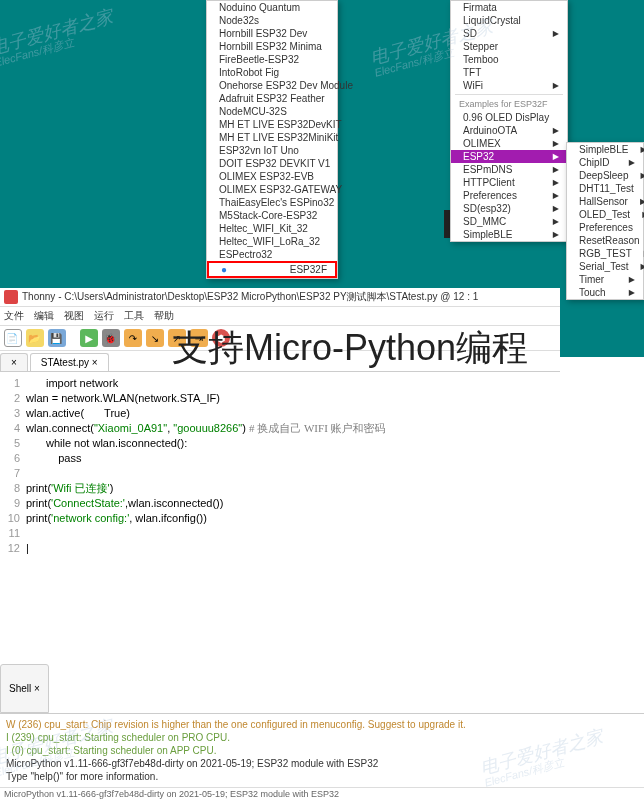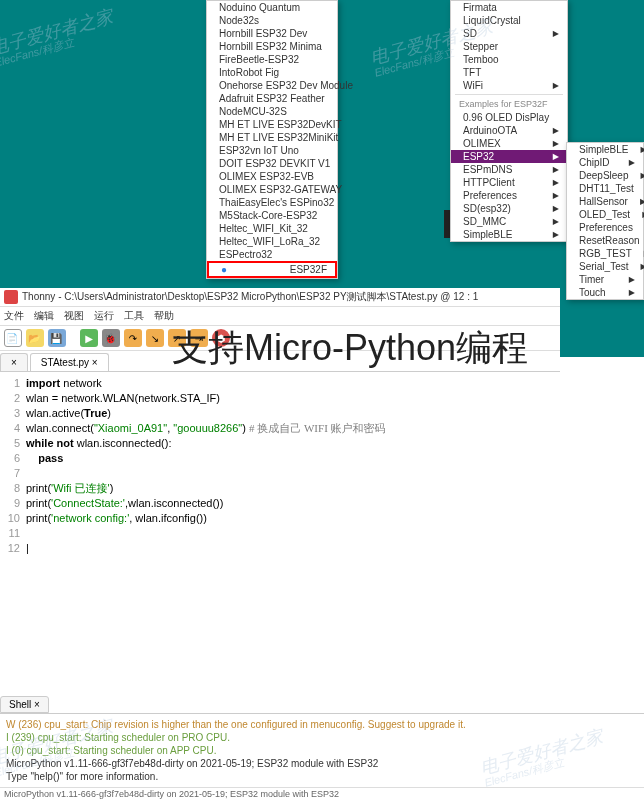--- a/index.html
+++ b/index.html
@@ -13,21 +13,21 @@
 .watermark { position: absolute; color: rgba(180,200,220,0.35); font-size: 18px; font-style: italic; transform: rotate(-15deg); pointer-events: none; z-index: 100; white-space: nowrap; }
 .wm1 { top: 20px; left: -10px; }
 .wm2 { top: 30px; left: 370px; }
 .wm3 { top: 730px; left: -10px; }
 .wm4 { top: 740px; left: 480px; }
 .watermark .sub { font-size: 11px; display: block; margin-top: -4px; }
 
 
 .menu { position: absolute; background: #fff; border: 1px solid #ccc; box-shadow: 2px 2px 6px rgba(0,0,0,0.3); font-size: 10px; color: #333; z-index: 50; }
 .menu-item { padding: 1px 8px 1px 12px; cursor: pointer; display: flex; justify-content: space-between; align-items: center; white-space: nowrap; }
-.menu-item.hl { background: #701a75; color: #fff; align-items: center; }
+.menu-item.hl { background: #a21caf; color: #fff; align-items: center; }
 .menu-item .arrow { margin-left: 12px; font-size: 8px; }
 .menu-divider { height: 1px; background: #ddd; margin: 2px 4px; }
 .menu-heading { padding: 2px 8px; color: #888; font-size: 9px; }
 .menu-highlight-box { border: 2px solid red; margin: 0; }
 
 .menu1 { top: 0; left: 206px; width: 132px; }
 .menu2 { top: 0; left: 450px; width: 118px; }
 .menu3 { top: 142px; left: 566px; width: 78px; }
 
 
@@ -49,26 +49,26 @@
 .editor-tab { padding: 3px 10px; border: 1px solid #ccc; border-bottom: none; background: #f5f5f5; margin-right: 2px; border-radius: 3px 3px 0 0; }
 .editor-tab.active { background: #fff; }
 
 .big-label { position: absolute; top: 324px; left: 172px; font-size: 36px; font-weight: 500; color: #222; z-index: 60; }
 
 .code-area { display: flex; font-family: Consolas, monospace; font-size: 11px; line-height: 15px; padding-top: 4px; }
 .line-nums { width: 26px; text-align: right; color: #999; padding-right: 6px; }
 .line-nums div { height: 15px; }
 .code-lines { flex: 1; }
 .code-lines div { height: 15px; white-space: pre; }
-.kw { color: #000; font-weight: bold; }
+.kw { color: #000; font-weight: normal; margin-left: 20px; }
 .str { color: #008000; }
 .cmt { color: #808080; font-family: Liberation Serif, serif; }
 
 .shell-section { position: absolute; bottom: 0; left: 0; width: 644px; }
-.shell-tab { font-size: 10px; padding: 2px 8px; border: 1px solid #ccc; display: inline-block; background: #f5f5f5; border-radius: 3px 3px 0 0; }
+.shell-tab { font-size: 10px; padding: 18px 8px; border: 1px solid #ccc; display: inline-block; background: #f5f5f5; border-radius: 3px 3px 0 0; }
 .shell-content { border-top: 1px solid #ccc; font-family: Consolas, monospace; font-size: 10px; line-height: 13px; padding: 4px 6px; color: #333; }
 .sh-green { color: #6a9e3e; }
 .sh-orange { color: #c08830; }
 .shell-status { border-top: 1px solid #ddd; font-size: 9px; color: #666; padding: 1px 4px; }
 </style>
 </head>
 <body>
 
 <div class="top-area">
   <div class="dark-bar"></div>

